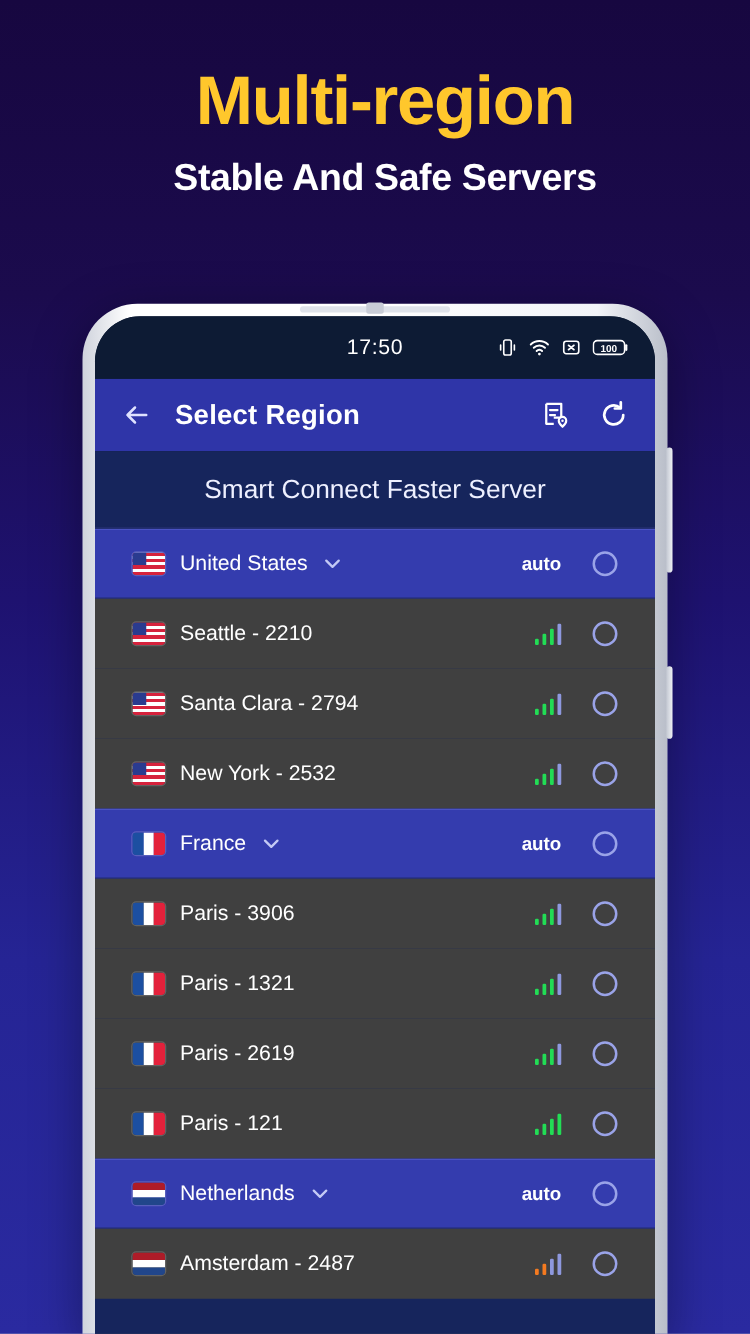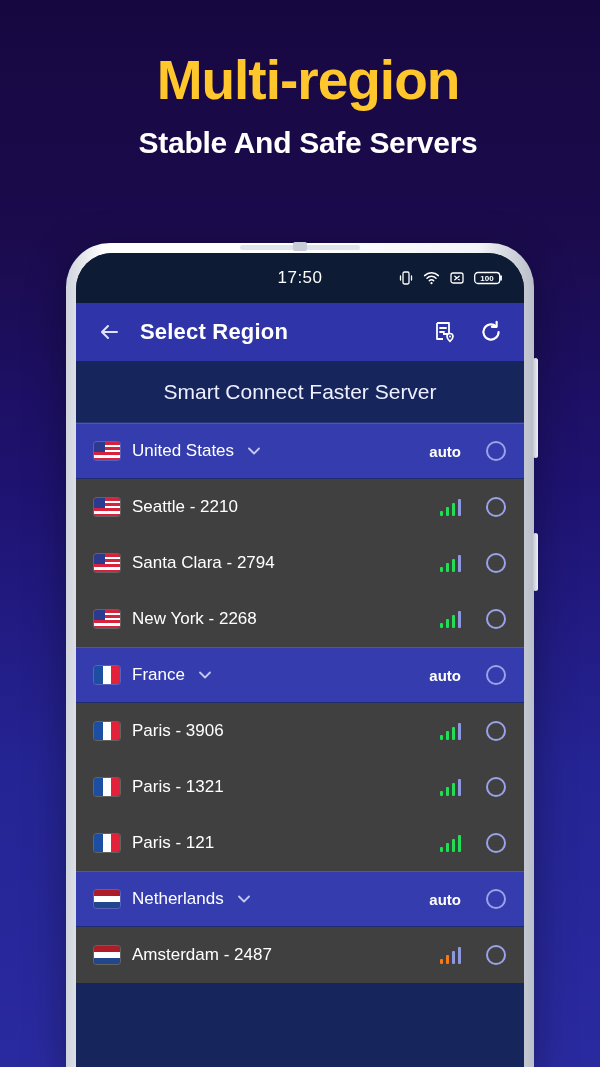--- a/index.html
+++ b/index.html
@@ -62,21 +62,21 @@
   .ab-icon { width:30px; height:30px; display:flex; align-items:center; justify-content:center; cursor:pointer; }
 
   
   .banner {
     height:62px; background:#16255c; display:flex; align-items:center; justify-content:center;
     color:#eef0ff; font-size:21px; border-bottom:1px solid #2a3578;
   }
 
   
   .list { background:#16255c; height:calc(100% - 170px); overflow:hidden; }
-  .row { display:flex; align-items:center; height:56px; padding:0 18px; }
+  .row { display:flex; align-items:center; height:56px; padding:0 30px; }
   .row.group { background:#343cae; border-top:1px solid #4a52c4; border-bottom:1px solid #202a72; }
   .row.server { background:#404040; }
   .flag { width:26px; height:18px; border-radius:3px; flex:0 0 auto; overflow:hidden; position:relative; box-shadow:0 0 0 1px rgba(255,255,255,.18); }
   .label { color:#ffffff; font-size:17px; margin-left:12px; white-space:nowrap; }
   .chev { margin-left:10px; display:flex; align-items:center; }
   .row .right { margin-left:auto; display:flex; align-items:center; gap:25px; }
   .auto { color:#ffffff; font-size:15px; font-weight:bold; }
   .radio { width:20px; height:20px; border-radius:50%; border:2.5px solid #9aa3e8; flex:0 0 auto; }
 
   
@@ -219,21 +219,21 @@
               <i style="background:#8E98DE"></i>
             </span>
             <span class="radio"></span>
           </span>
         </div>
         <div class="row server">
           <span class="flag flag-us">
             <span class="stripes"></span>
             <span class="canton"></span>
           </span>
-          <span class="label">New York - 2268</span>
+          <span class="label">New York - 2532</span>
           <span class="right">
             <span class="bars">
               <i style="background:#22DD55"></i>
               <i style="background:#22DD55"></i>
               <i style="background:#22DD55"></i>
               <i style="background:#8E98DE"></i>
             </span>
             <span class="radio"></span>
           </span>
         </div>
@@ -287,20 +287,37 @@
             </span>
             <span class="radio"></span>
           </span>
         </div>
         <div class="row server">
           <span class="flag flag-fr">
             <span style="background:#1c4fa1"></span>
             <span style="background:#fff"></span>
             <span style="background:#e3213b"></span>
           </span>
+          <span class="label">Paris - 2619</span>
+          <span class="right">
+            <span class="bars">
+              <i style="background:#22DD55"></i>
+              <i style="background:#22DD55"></i>
+              <i style="background:#22DD55"></i>
+              <i style="background:#8E98DE"></i>
+            </span>
+            <span class="radio"></span>
+          </span>
+        </div>
+        <div class="row server">
+          <span class="flag flag-fr">
+            <span style="background:#1c4fa1"></span>
+            <span style="background:#fff"></span>
+            <span style="background:#e3213b"></span>
+          </span>
           <span class="label">Paris - 121</span>
           <span class="right">
             <span class="bars">
               <i style="background:#22DD55"></i>
               <i style="background:#22DD55"></i>
               <i style="background:#22DD55"></i>
               <i style="background:#22DD55"></i>
             </span>
             <span class="radio"></span>
           </span>

